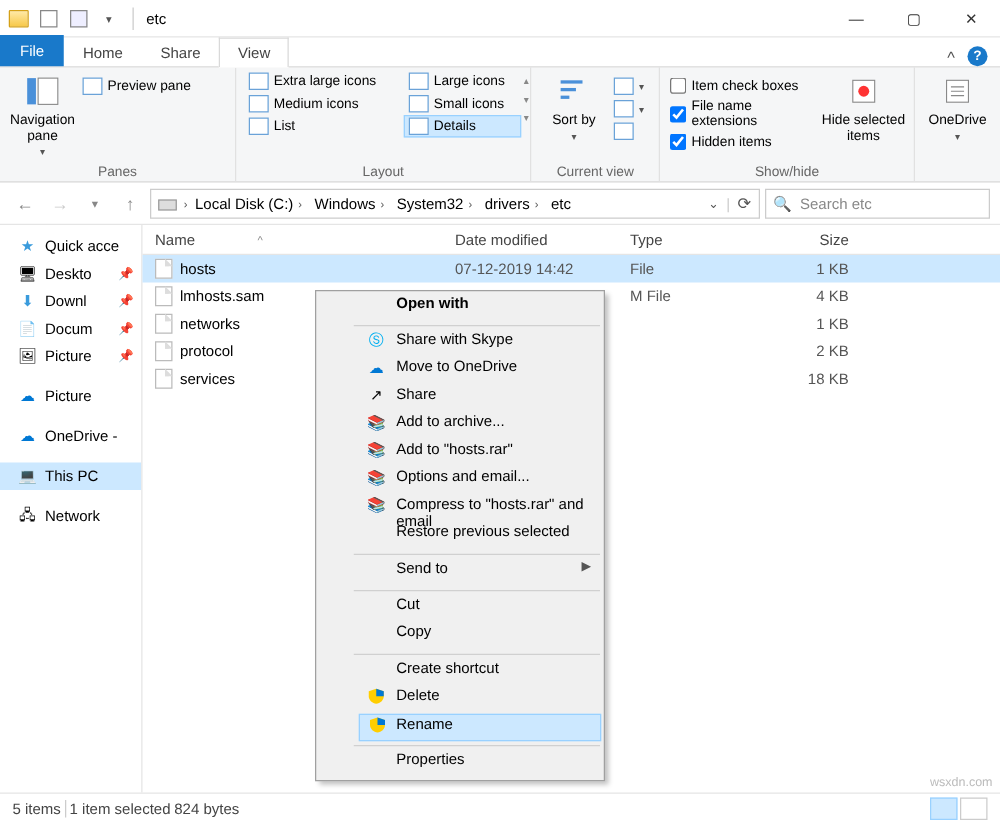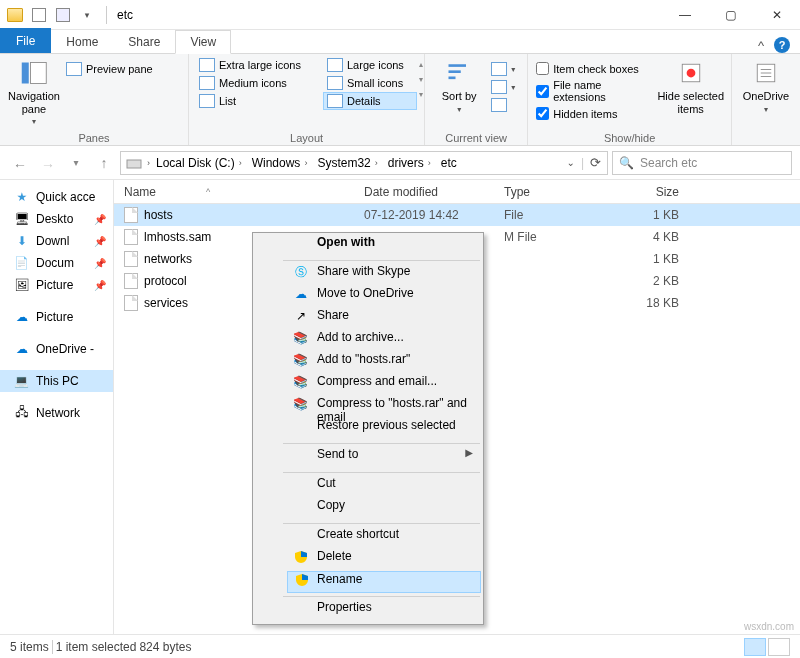--- a/index.html
+++ b/index.html
@@ -453,21 +453,21 @@
   <div class="ctx-item">
       <span class="ci-ico">📚</span>
       <span>Add to archive...</span>
     </div>
   <div class="ctx-item">
       <span class="ci-ico">📚</span>
       <span>Add to "hosts.rar"</span>
     </div>
   <div class="ctx-item">
       <span class="ci-ico">📚</span>
-      <span>Compress and email...</span>
+      <span>Options and email...</span>
     </div>
   <div class="ctx-item">
       <span class="ci-ico">📚</span>
       <span>Compress to "hosts.rar" and email</span>
     </div>
   <div class="ctx-item">
       <span>Restore previous selected</span>
     </div>
   <div class="ctx-sep"></div>
   <div class="ctx-item">

